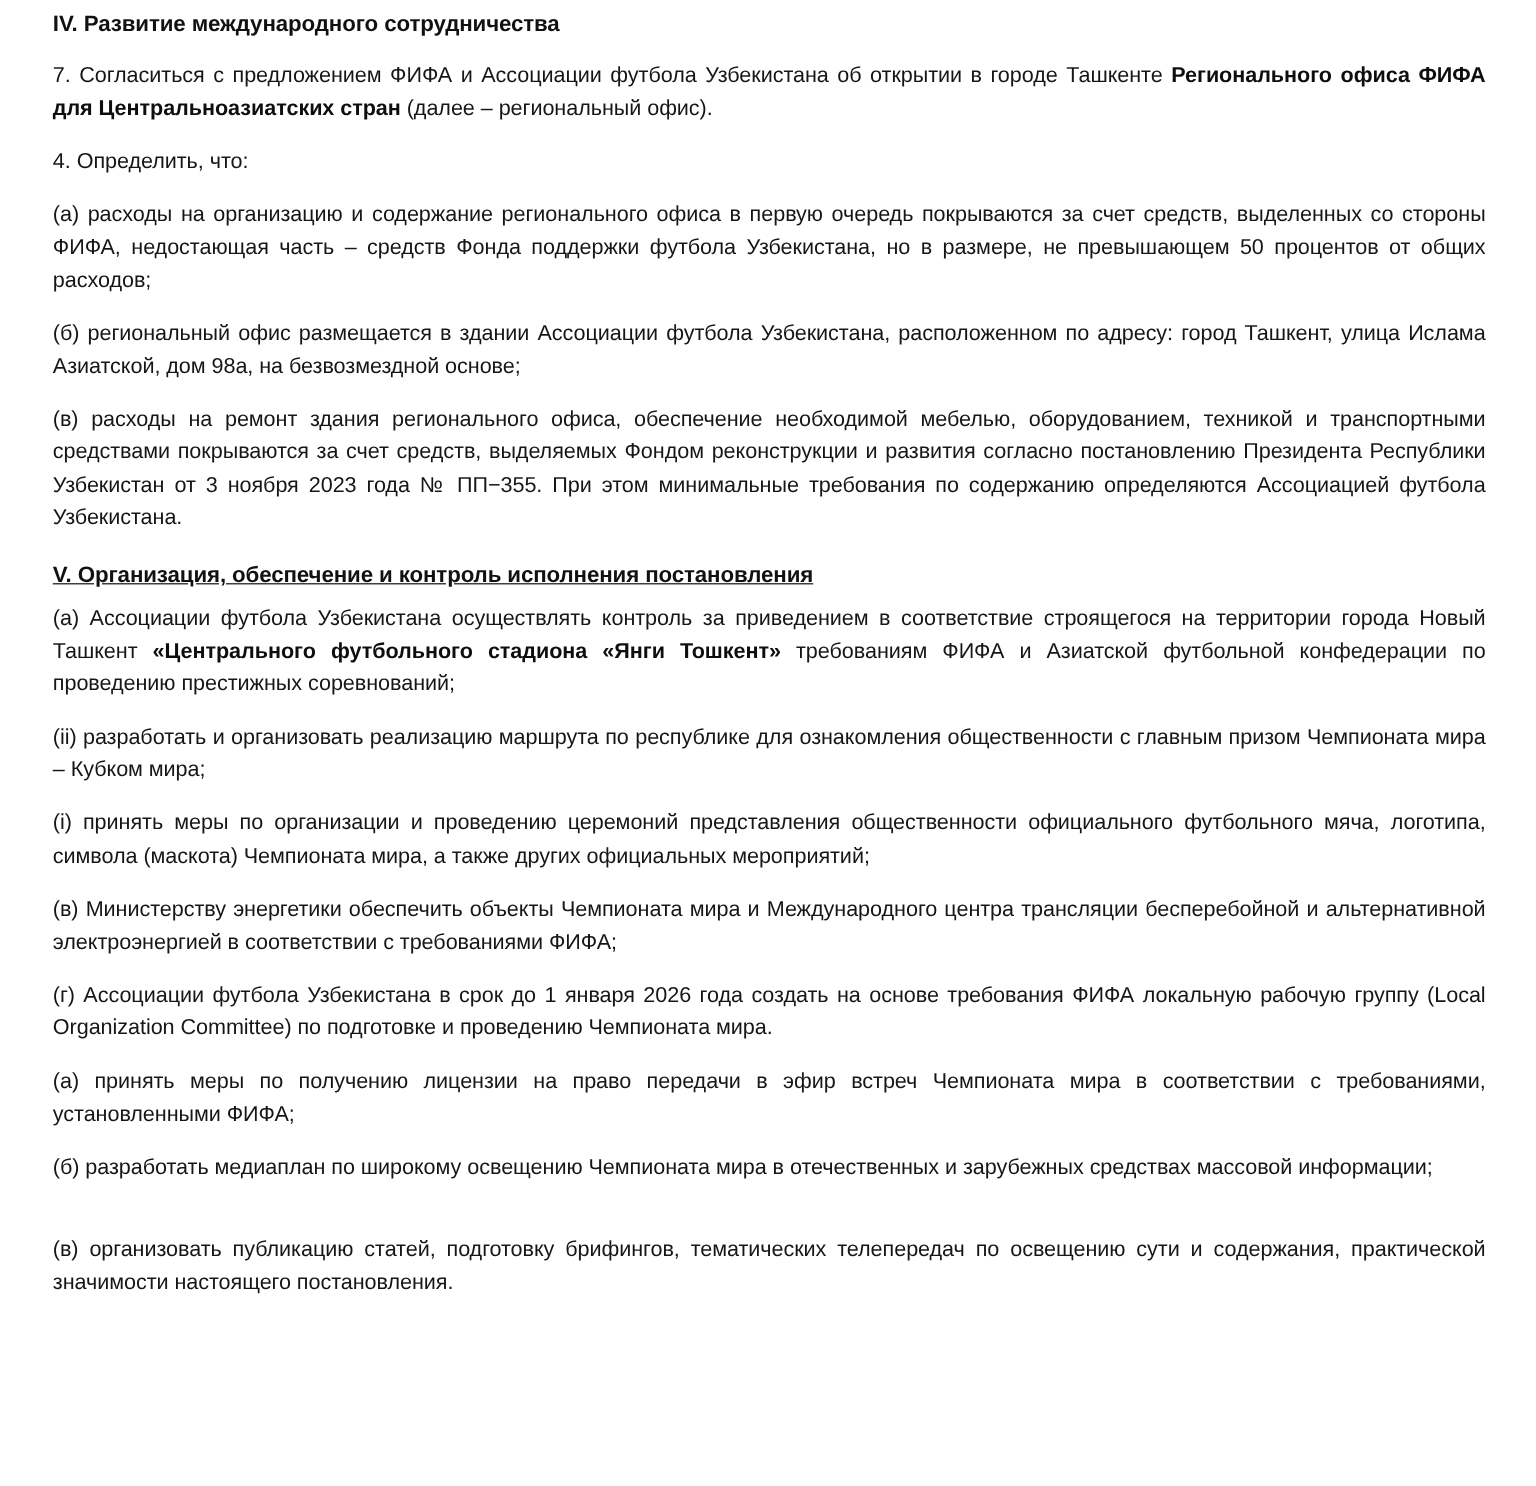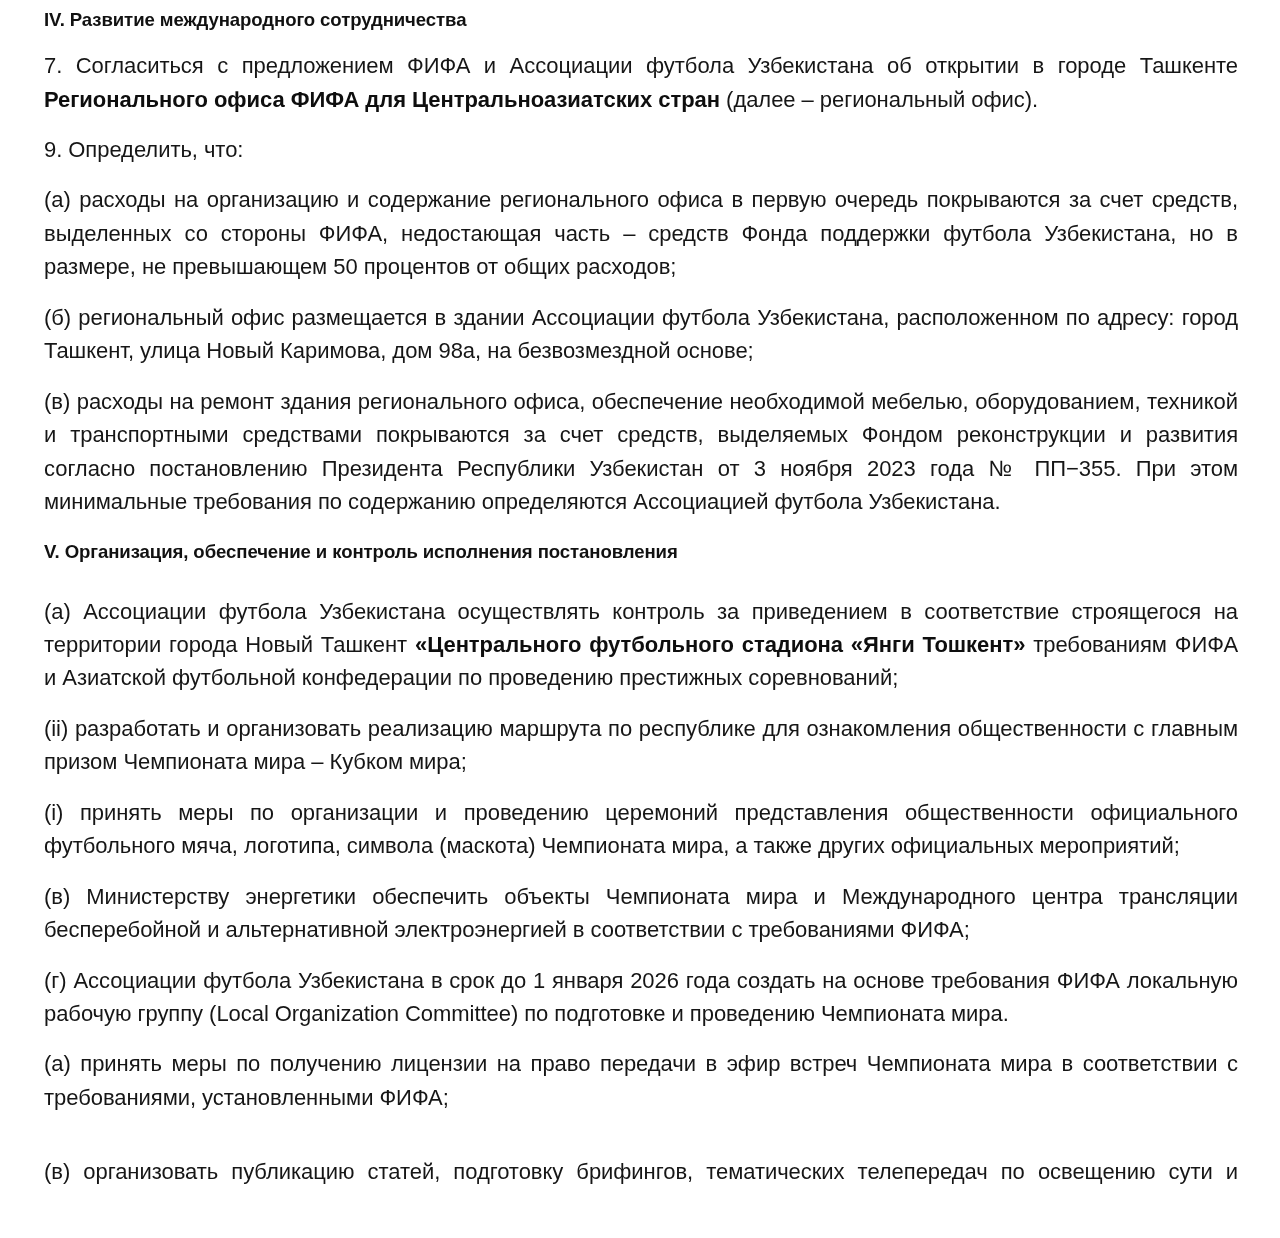--- a/index.html
+++ b/index.html
@@ -27,24 +27,25 @@
     font-size: 18.6px;
     font-weight: bold;
     line-height: 1.30;
     letter-spacing: -0.1px;
     margin: 0 0 17px 0;
     text-align: left;
     color: #111111;
   }
   .heading.second {
     margin-top: 22px;
-    margin-bottom: 30px;
+    margin-bottom: 10px;
+    text-decoration: underline;
   }
   p.para {
-    font-size: 22px;
+    font-size: 18px;
     line-height: 1.52;
     margin: 0 0 17px 0;
     text-align: justify;
     text-justify: inter-word;
     color: #161616;
     letter-spacing: -0.05px;
   }
   p.para.left {
     text-align: left;
   }
@@ -62,29 +63,29 @@
 
 <div class="page">
 
   <h2 class="heading">IV. Развитие международного сотрудничества</h2>
 
   <p class="para">
     <span>7. Согласиться с предложением ФИФА и Ассоциации футбола Узбекистана об открытии в городе Ташкенте </span><b>Регионального офиса ФИФА для Центральноазиатских стран</b><span> (далее – региональный офис).</span>
   </p>
 
   <p class="para left">
-    <span>9. Определить, что:</span>
+    <span>4. Определить, что:</span>
   </p>
 
   <p class="para">
     <span>(а) расходы на организацию и содержание регионального офиса в первую очередь покрываются за счет средств, выделенных со стороны ФИФА, недостающая часть – средств Фонда поддержки футбола Узбекистана, но в размере, не превышающем 50 процентов от общих расходов;</span>
   </p>
 
   <p class="para">
-    <span>(б) региональный офис размещается в здании Ассоциации футбола Узбекистана, расположенном по адресу: город Ташкент, улица Новый Каримова, дом 98а, на безвозмездной основе;</span>
+    <span>(б) региональный офис размещается в здании Ассоциации футбола Узбекистана, расположенном по адресу: город Ташкент, улица Ислама Азиатской, дом 98а, на безвозмездной основе;</span>
   </p>
 
   <p class="para">
     <span>(в) расходы на ремонт здания регионального офиса, обеспечение необходимой мебелью, оборудованием, техникой и транспортными средствами покрываются за счет средств, выделяемых Фондом реконструкции и развития согласно постановлению Президента Республики Узбекистан от 3 ноября 2023 года № ПП−355. При этом минимальные требования по содержанию определяются Ассоциацией футбола Узбекистана.</span>
   </p>
 
   <h2 class="heading second">V. Организация, обеспечение и контроль исполнения постановления</h2>
 
 
   <p class="para">
@@ -106,18 +107,21 @@
 
   <p class="para">
     <span>(г)  Ассоциации футбола Узбекистана в срок до 1 января 2026 года создать на основе требования ФИФА локальную рабочую группу (Local Organization Committee) по подготовке и проведению Чемпионата мира.</span>
   </p>
 
 
   <p class="para">
     <span>(а) принять меры по получению лицензии на право передачи в эфир встреч Чемпионата мира в соответствии с требованиями, установленными ФИФА;</span>
   </p>
 
+  <p class="para">
+    <span>(б) разработать медиаплан по широкому освещению Чемпионата мира в отечественных и зарубежных средствах массовой информации;</span>
+  </p>
 
   <p class="para">
     <span>(в) организовать публикацию статей, подготовку брифингов, тематических телепередач по освещению сути и содержания, практической значимости настоящего постановления.</span>
   </p>
 
 </div>
 
 </body></html>

